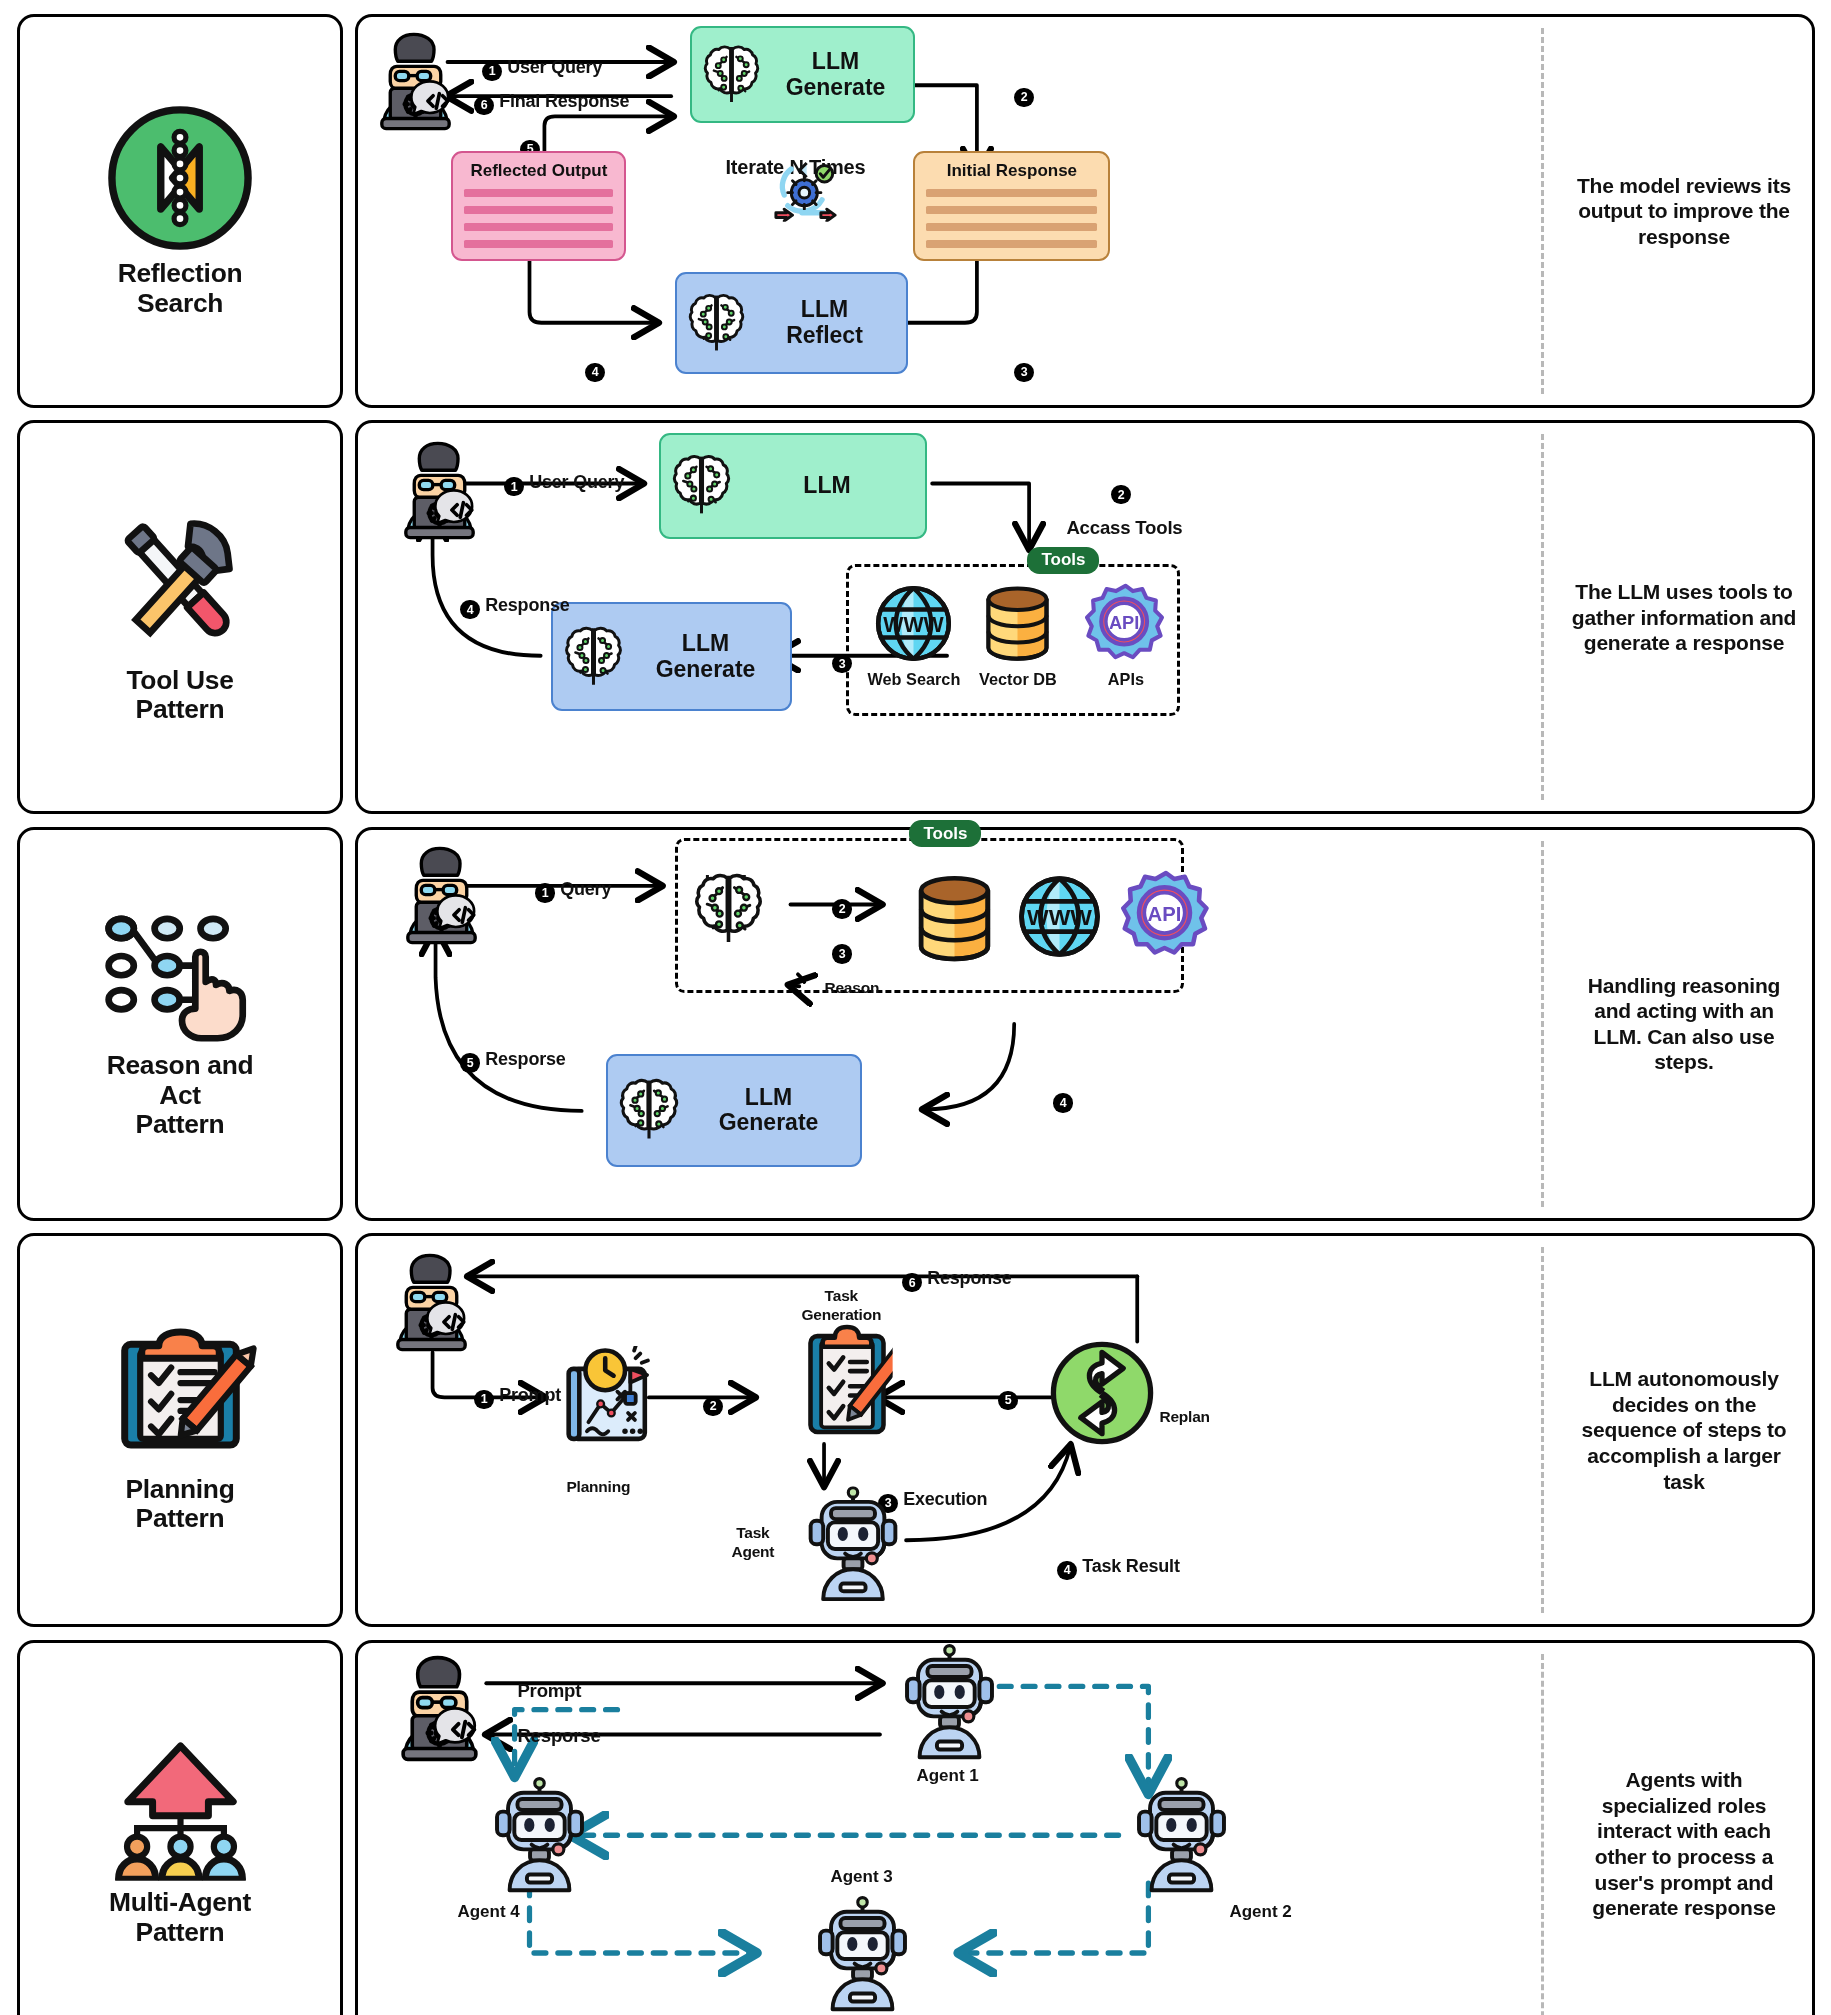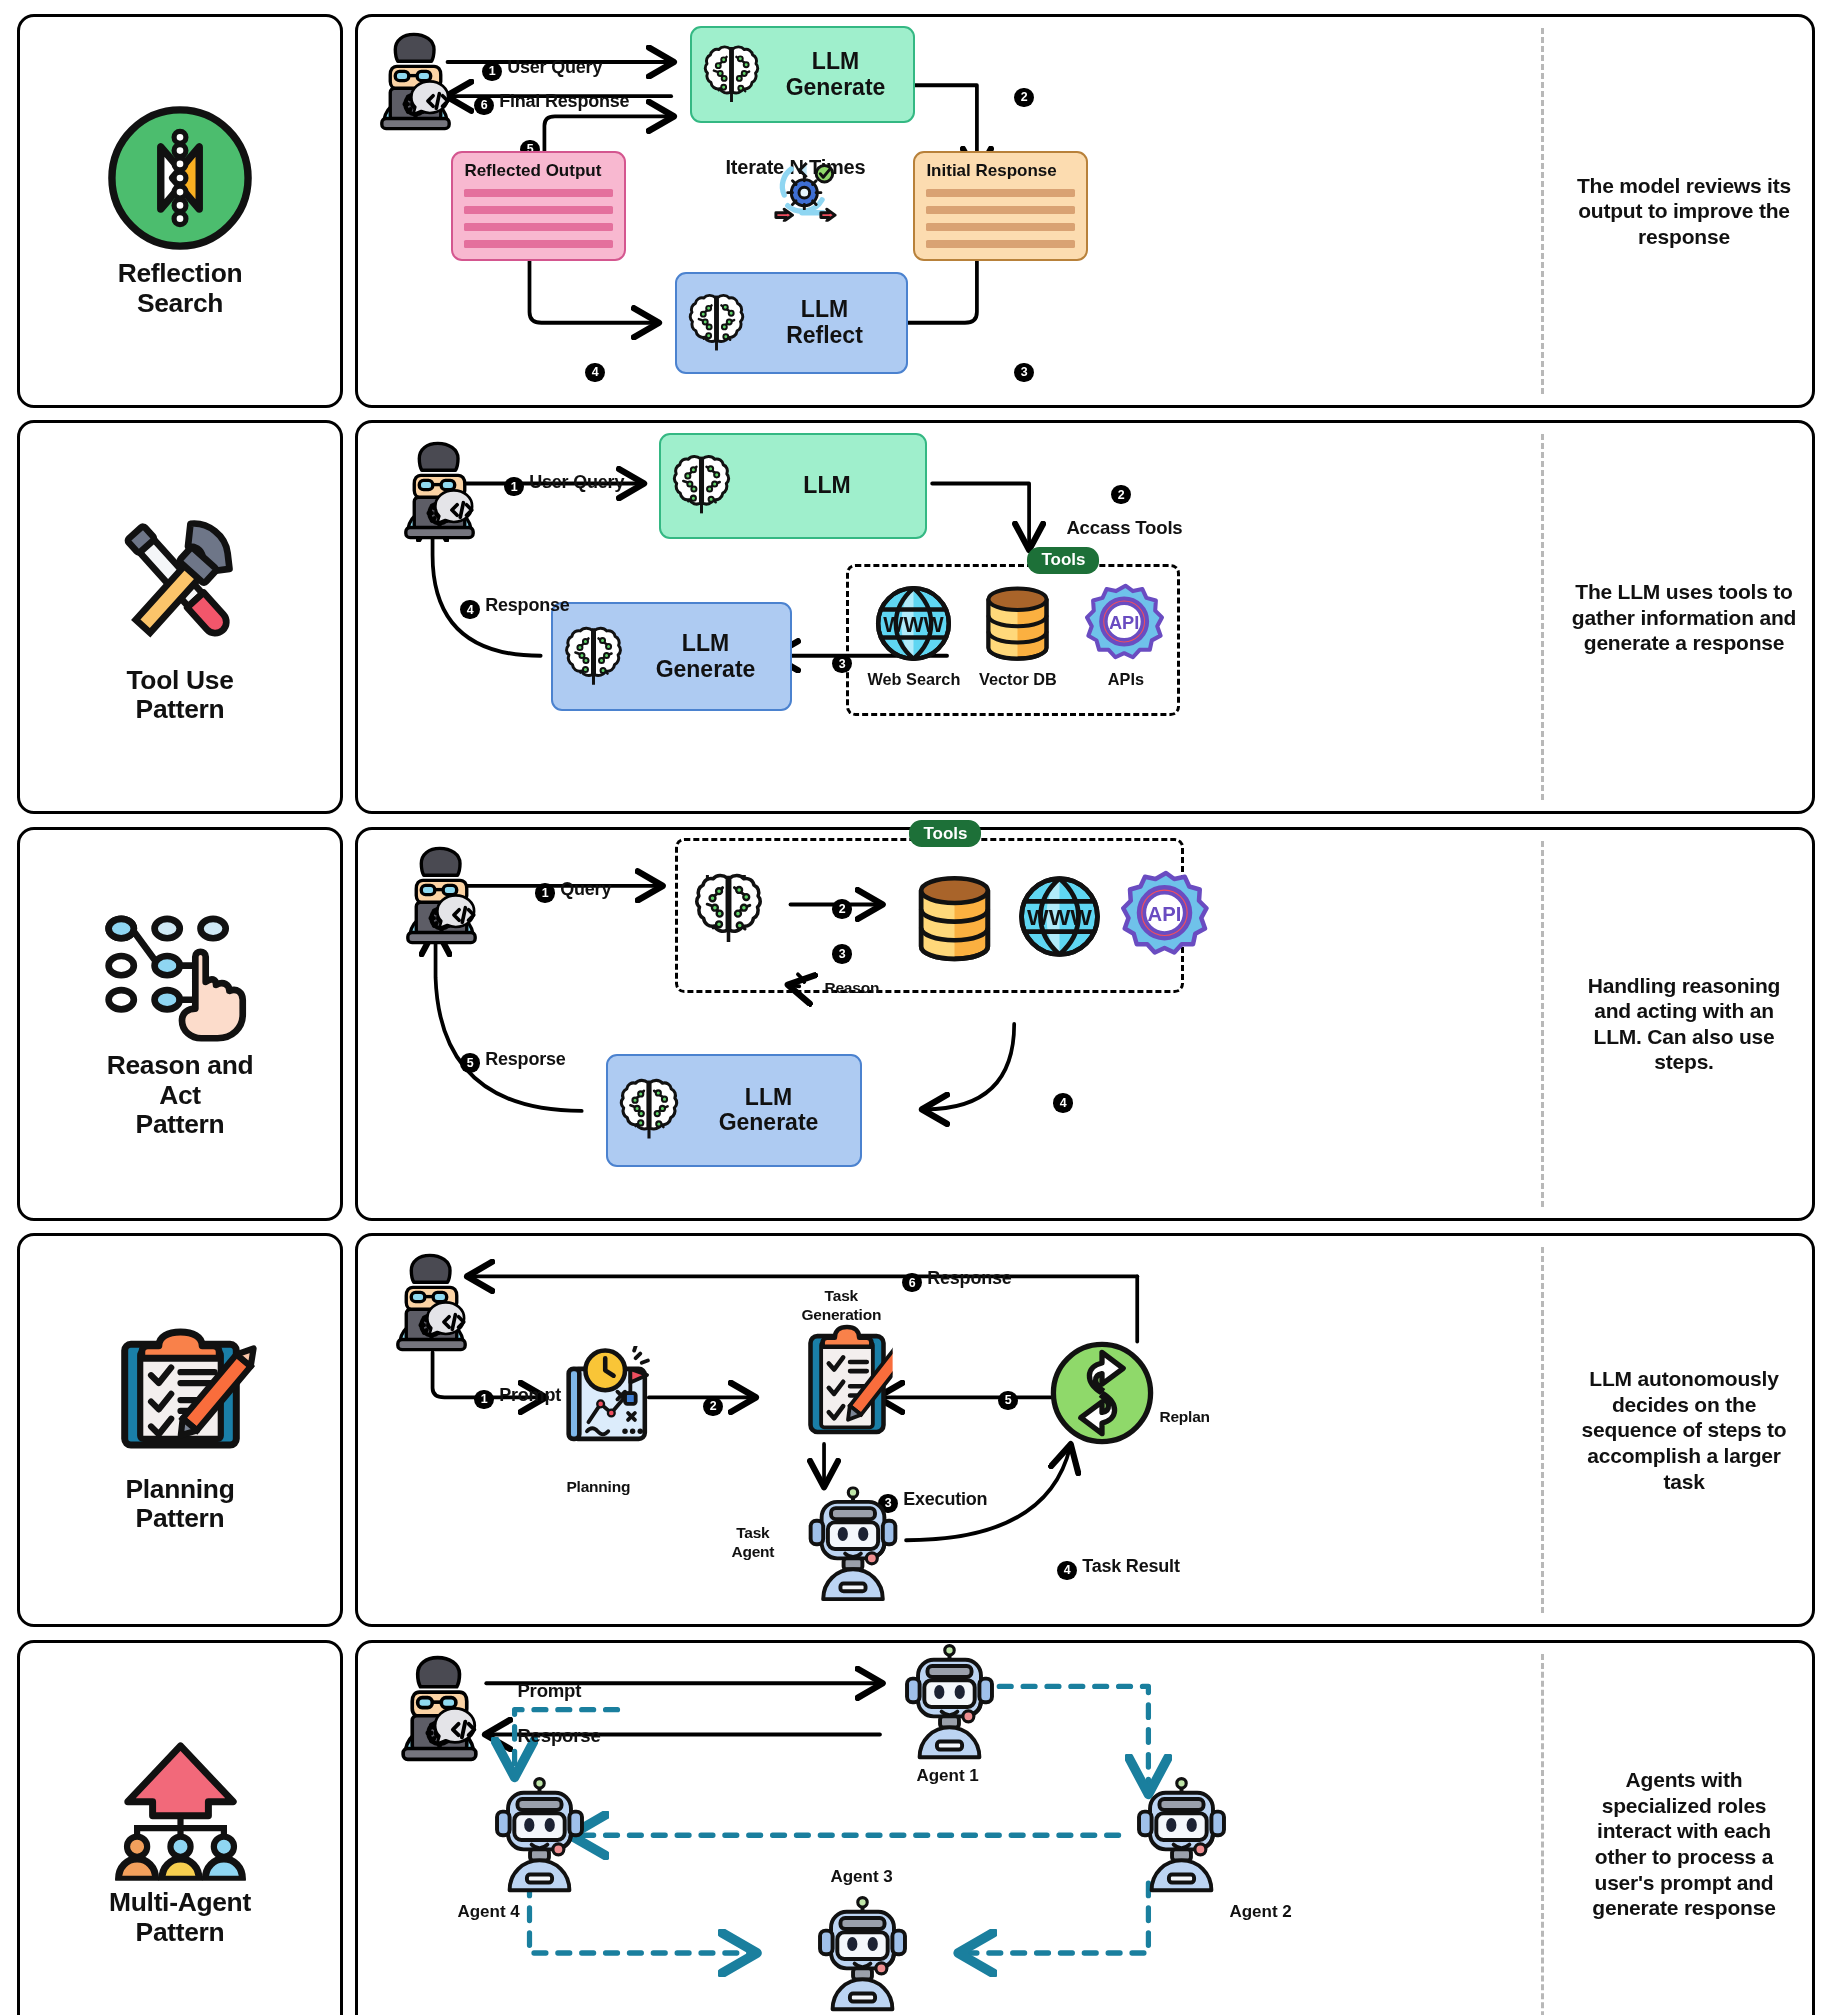--- a/index.html
+++ b/index.html
@@ -71,21 +71,21 @@
   .box .boxtext {
     flex:1; text-align:center; font-size:23px; font-weight:600;
     line-height:1.12; white-space:pre-line;
   }
   .box-green { background:#9fefcc; border:2.3px solid #34b883; }
   .box-blue  { background:#aecbf2; border:2.3px solid #4b82cf; }
 
   
   .doccard {
     position:absolute; border-radius:11px; padding:7.8px 11px 11px;
-    display:flex; flex-direction:column; align-items:flex-start;
+    display:flex; flex-direction:column; align-items:center;
   }
   .doccard .doctitle { font-size:17px; font-weight:700; margin-bottom:7.8px; }
   .doccard .line { height:8.5px; width:100%; border-radius:1.6px; margin-bottom:8.5px; }
   .doc-pink { background:#f8b8d0; border:2.3px solid #d4568f; }
   .doc-pink .line { background:#e4709d; }
   .doc-orange { background:#fcdcb0; border:2.3px solid #b8813a; }
   .doc-orange .line { background:#d9a273; }
 
   .dashbox {
     position:absolute; border:3.1px dashed #000; border-radius:9.3px;
@@ -417,21 +417,21 @@
           </svg>
 
         <div class="doccard doc-pink" style="left:93px; top:134px; width:175px;">
           <div class="doctitle">Reflected Output</div>
           <div class="line"></div>
           <div class="line"></div>
           <div class="line"></div>
           <div class="line" style="margin-bottom:0"></div>
         </div>
 
-        <div class="doccard doc-orange" style="left:555px; top:134px; width:175px;">
+        <div class="doccard doc-orange" style="left:555px; top:134px; width:197px;">
           <div class="doctitle">Initial Response</div>
           <div class="line"></div>
           <div class="line"></div>
           <div class="line"></div>
           <div class="line" style="margin-bottom:0"></div>
         </div>
 
         <div class="box box-blue" style="left:317px; top:255px; width:233px; height:102px;">
           <svg style="width:59px;height:65px;flex:none" viewBox="0 0 76 84" width="59" height="65">
               <use href="#sym-brain"></use>

